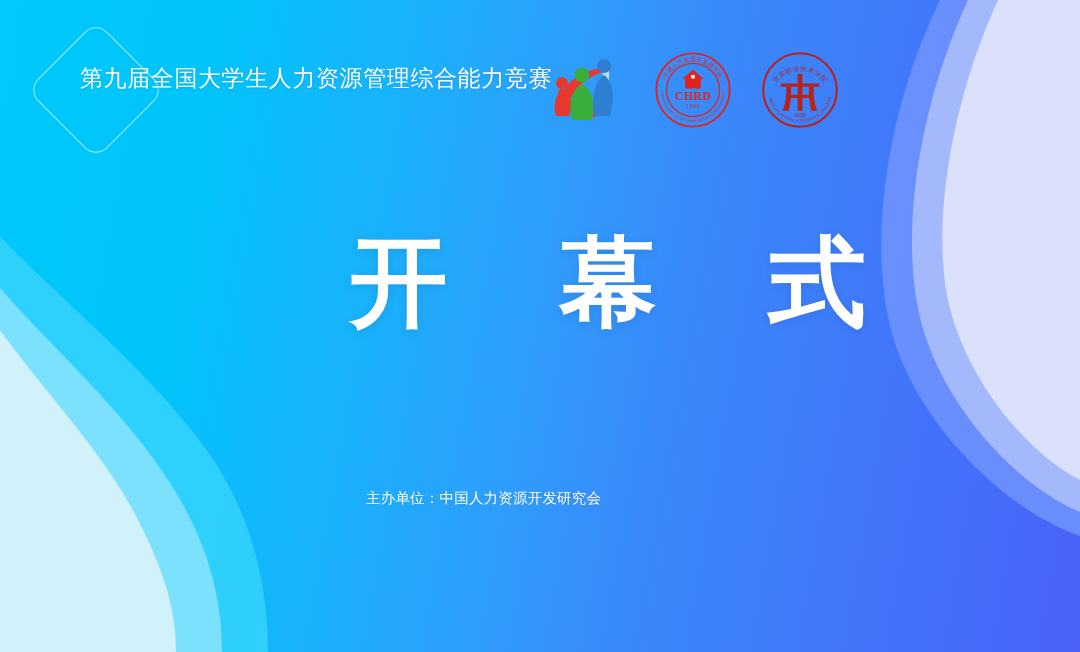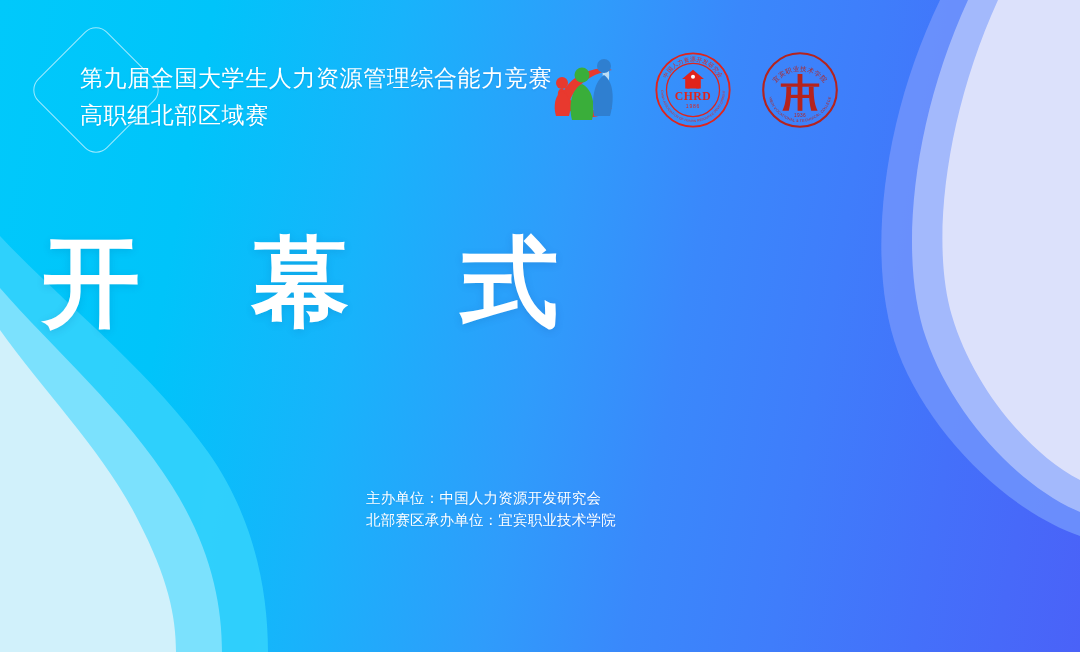--- a/index.html
+++ b/index.html
@@ -90,37 +90,38 @@
     display: block;
   }
   .logo svg { display: block; }
 
   
   #headline {
     position: absolute;
     left: 0;
     top: 224px;
     width: 908px;
-    text-align: left;
+    text-align: right;
     color: #ffffff;
     font-size: 98px;
     font-weight: 700;
     letter-spacing: 42px;
     text-indent: 42px;
     line-height: 116px;
     text-shadow: 0 2px 8px rgba(0,50,110,0.13);
   }
 
   
   #credits {
     position: absolute;
     left: 366px;
     top: 487px;
     display: flex;
     flex-direction: column;
+    gap: 9px;
   }
   .credit-line {
     color: #ffffff;
     font-size: 14.5px;
     font-weight: 400;
     line-height: 22px;
     letter-spacing: 0.2px;
     white-space: nowrap;
     text-shadow: 0 1px 2px rgba(0,60,120,0.10);
   }
@@ -140,21 +141,20 @@
     <path d="M 1080,0 L 1080,512 C 1018,486 952,414 926,338 C 898,258 912,122 968,0 Z" fill="#a8bdfc" opacity="0.92"></path>
     <path d="M 1080,0 L 1080,480 C 1026,452 972,384 952,316 C 930,242 946,114 998,0 Z" fill="#dfe3fb" opacity="0.95"></path>
   </svg>
 
   <div id="header">
 
     <div id="diamond-outline"></div>
 
     <div id="title-block">
       <div class="title-line">第九届全国大学生人力资源管理综合能力竞赛</div>
-      <div class="title-line">高职组北部区域赛</div>
     </div>
 
     <div id="logos">
 
       <span class="logo">
         <svg width="84" height="84" viewBox="0 0 84 84">
 
           <path d="M18 56 C 20 30, 52 16, 70 22 C 54 24, 30 36, 26 60 C 24 66, 19 64, 18 56 Z" fill="#e8392e"></path>
           <path d="M16 48 C 24 70, 56 76, 70 60 C 54 66, 30 62, 24 44 C 20 38, 15 41, 16 48 Z" fill="#e8392e"></path>
 
@@ -217,16 +217,15 @@
         </svg>
       </span>
 
     </div>
   </div>
 
   <div id="headline">开 幕 式</div>
 
   <div id="credits">
     <div class="credit-line">主办单位：中国人力资源开发研究会</div>
-    <div class="credit-line">北部赛区承办单位：宜宾职业技术学院</div>
   </div>
 
 </div>
 
 </body></html>

